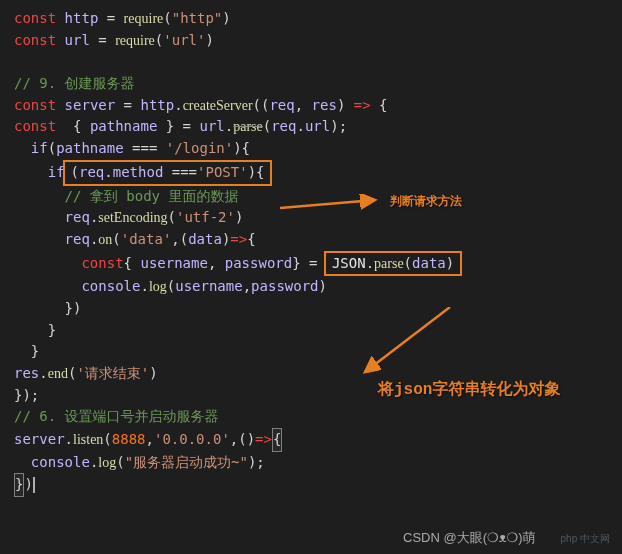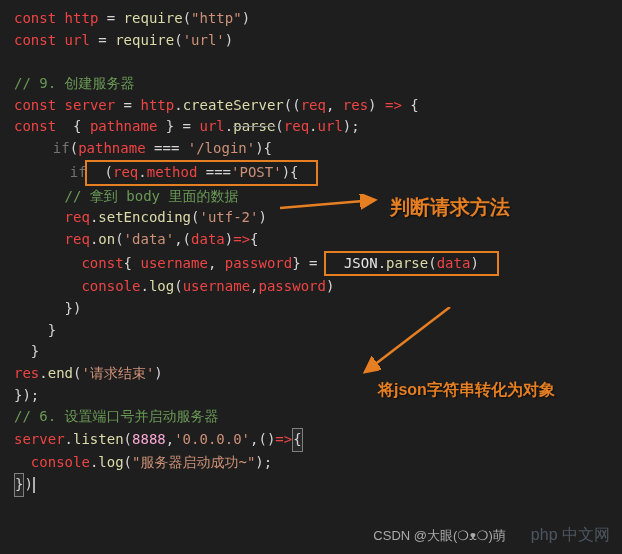--- a/index.html
+++ b/index.html
@@ -9,34 +9,34 @@
   font-size: 14px;
   line-height: 1.55;
   color: #d4d4d4;
   width: 622px;
   height: 554px;
   overflow: hidden;
   position: relative;
   padding: 8px 8px 8px 14px;
 }
 .line { white-space: pre; position: relative; }
-.kw { color: #737373; margin-left: 22px; }
+.kw { color: #c4b5fd; }
 .kw2 { color: #ef4444; }
-.fn { color: #dcdcaa; }
-.var { color: #ef4444; }
+.fn { color: #dcdcaa; font-family: Liberation Serif, serif; }
+.var { color: #c4b5fd; }
 .str { color: #ce9178; }
-.num { color: #f9a8d4; text-align: right; }
+.num { color: #f97316; text-align: right; }
 .cmt { color: #6a9955; }
 .obj { color: #e5e5e5; }
 .strike { text-decoration: line-through; text-decoration-color: #888; }
 
 .box-orange {
   border: 2px solid #e67e22;
   display: inline-block;
-  padding: 0 18px;
+  padding: 0 6px;
   margin: 0 -2px;
 }
 .box-sel {
   border: 1px solid #7f7f7f;
   background: rgba(100,100,100,0.15);
   display: inline-block;
 }
 
 .annotation {
   position: absolute;
@@ -51,21 +51,21 @@
   fill: #e67e22;
 }
 .watermark {
   position: absolute;
   bottom: 6px;
   right: 12px;
   color: #aaa;
   font-family: "Microsoft YaHei", sans-serif;
   font-size: 13px;
 }
-.watermark .php { color: #6b7b8c; opacity:0.6; margin-left:4px; font-size:16px;padding-left:21px;}
+.watermark .php { color: #6b7b8c; opacity:0.6; margin-left:4px; font-size:10px;padding-left:21px;}
 .cursor { border:1px solid #aeafad; display:inline-block; width:0; height:16px; vertical-align:middle;}
 </style>
 </head>
 <body>
 
 <pre><span class="line"><span class="kw2">const</span> <span class="var">http</span><span> = </span><span class="fn">require</span>(<span class="str">"http"</span>)</span>
 <span class="line"><span class="kw2">const</span> <span class="var">url</span><span> = </span><span class="fn">require</span>(<span class="str">'url'</span>)</span>
 <span class="line"> </span>
 <span class="line"><span class="cmt">// 9. 创建服务器</span></span>
 <span class="line"><span class="kw2">const</span> <span class="var">server</span> = <span class="var">http</span>.<span class="fn">createServer</span>((<span class="var">req</span>, <span class="var">res</span>) <span class="kw2">=&gt;</span> {</span>
@@ -89,25 +89,25 @@
 </pre>
 
 <svg class="arrow" style="left:280px; top:190px;" width="110" height="30">
   <defs>
       <marker id="ah1" markerWidth="8" markerHeight="8" refX="6" refY="3" orient="auto">
         <path d="M0,0 L6,3 L0,6 Z" fill="#e67e22"></path>
       </marker>
     </defs>
   <line x1="0" y1="18" x2="95" y2="10" stroke="#e67e22" stroke-width="2.5" marker-end="url(#ah1)"></line>
 </svg>
-<div class="annotation" style="left:390px; top:192px; font-size:20px;">判断请求方法</div>
+<div class="annotation" style="left:390px; top:192px; font-size:12px;">判断请求方法</div>
 
 <svg class="arrow" style="left:345px; top:307px;" width="120" height="80">
   <defs>
       <marker id="ah2" markerWidth="8" markerHeight="8" refX="6" refY="3" orient="auto">
         <path d="M0,0 L6,3 L0,6 Z" fill="#e67e22"></path>
       </marker>
     </defs>
   <line x1="105" y1="0" x2="20" y2="65" stroke="#e67e22" stroke-width="2.5" marker-end="url(#ah2)"></line>
 </svg>
-<div class="annotation" style="left:378px; top:378px; font-size:16px;">将json字符串转化为对象</div>
+<div class="annotation" style="left:378px; top:378px; font-size:16px;font-family:Liberation Mono, monospace;">将json字符串转化为对象</div>
 
 <div class="watermark"><span>CSDN @大眼(❍ᴥ❍)萌</span><span class="php">php 中文网</span></div>
 
 </body></html>

